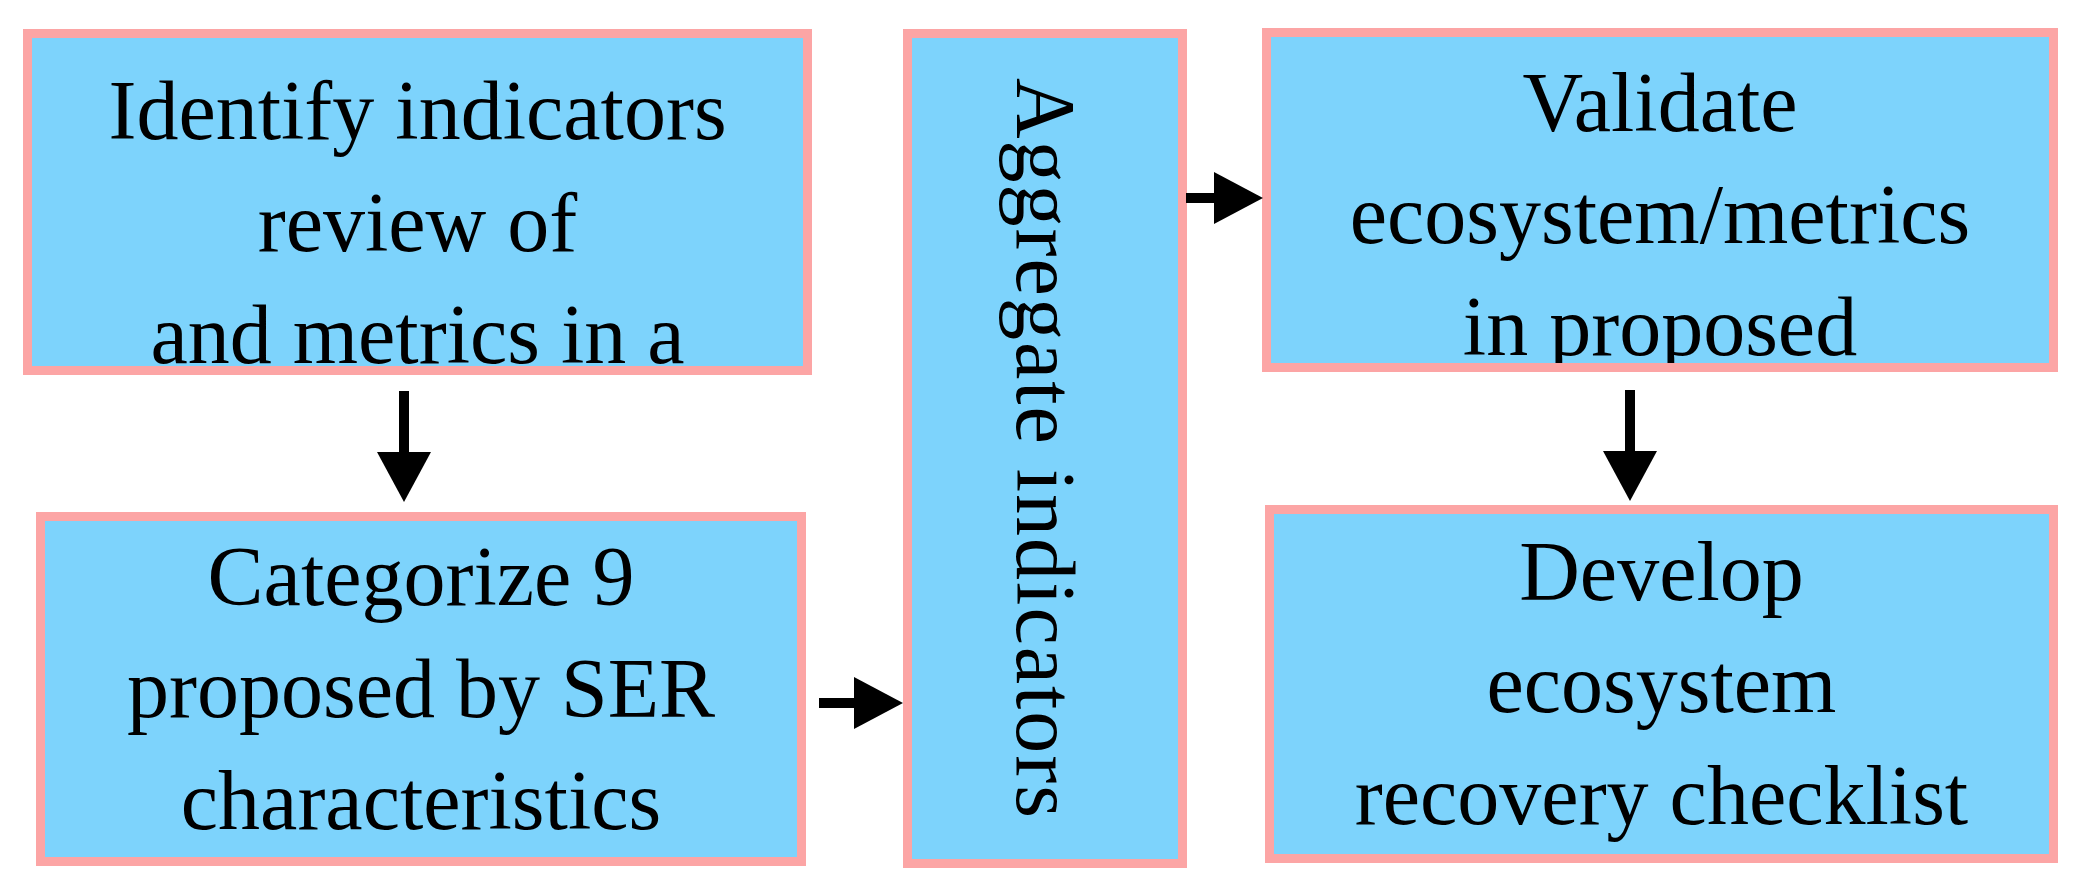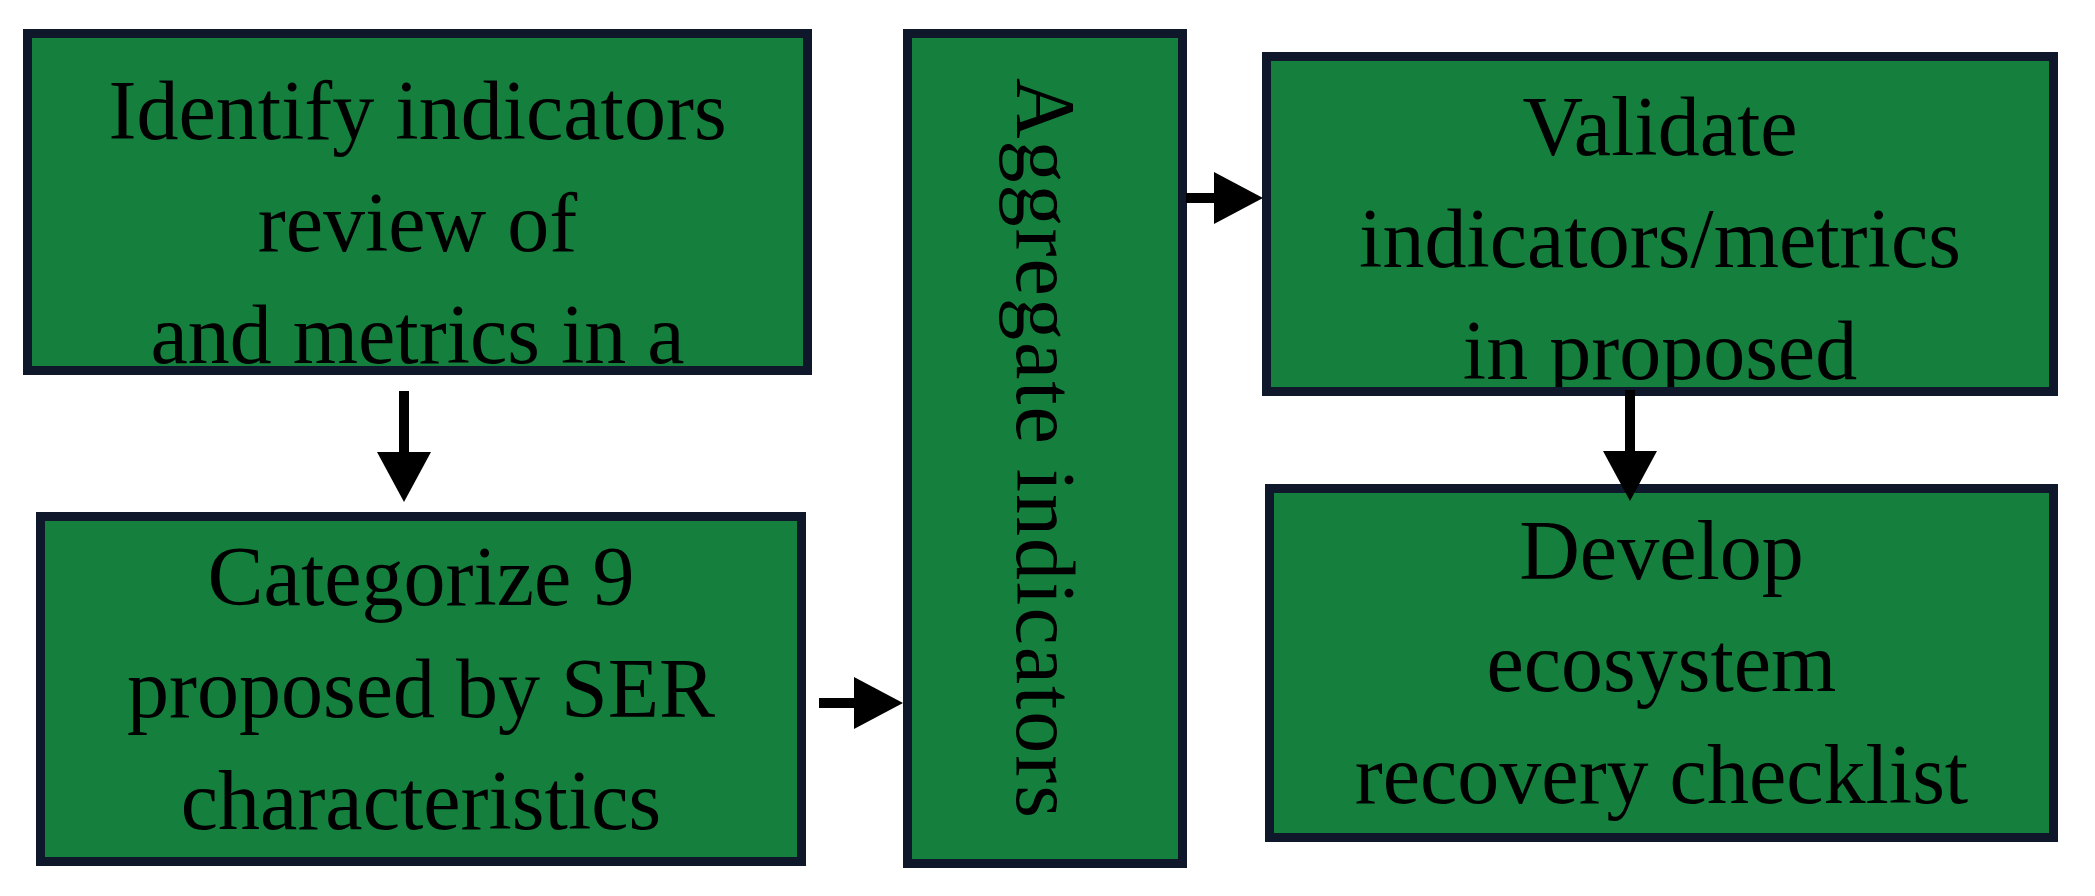--- a/index.html
+++ b/index.html
@@ -12,36 +12,36 @@
     width: 2095px;
     height: 896px;
     background: #ffffff;
     font-family: "Liberation Serif", "DejaVu Serif", serif;
     color: #000000;
     overflow: hidden;
   }
   .flow-box {
     position: absolute;
     box-sizing: border-box;
-    border: 9px solid #0f172a;
-    background: #15803d;
+    border: 9px solid #fca5a5;
+    background: #7dd3fc;
     overflow: hidden;
     text-align: center;
   }
   .flow-box .line {
     font-size: 84px;
     line-height: 112px;
     white-space: nowrap;
   }
   #box-identify   { left: 23px;   top: 29px;  width: 789px; height: 346px; padding-top: 17px; }
   #box-categorize { left: 36px;   top: 512px; width: 770px; height: 354px; padding-top: 0px; }
   #box-aggregate  { left: 903px;  top: 29px;  width: 284px; height: 839px;
                     display: flex; align-items: center; justify-content: center; }
-  #box-validate   { left: 1262px; top: 28px;  width: 796px; height: 344px; padding-top: 10px; margin-top: 24px; }
-  #box-develop    { left: 1265px; top: 484px; width: 793px; height: 358px; padding-top: 2px; }
+  #box-validate   { left: 1262px; top: 28px;  width: 796px; height: 344px; padding-top: 10px; }
+  #box-develop    { left: 1265px; top: 505px; width: 793px; height: 358px; padding-top: 2px; }
 
   .rotated-label {
     font-size: 84px;
     line-height: 84px;
     letter-spacing: 2px;
     white-space: nowrap;
     transform: rotate(90deg);
   }
 
   
@@ -89,21 +89,21 @@
     <div class="line">proposed by SER</div>
     <div class="line">characteristics</div>
   </div>
 
   <div class="flow-box" id="box-aggregate">
     <div class="rotated-label">Aggregate indicators</div>
   </div>
 
   <div class="flow-box" id="box-validate">
     <div class="line">Validate</div>
-    <div class="line">indicators/metrics</div>
+    <div class="line">ecosystem/metrics</div>
     <div class="line">in proposed</div>
   </div>
 
   <div class="flow-box" id="box-develop">
     <div class="line">Develop</div>
     <div class="line">ecosystem</div>
     <div class="line">recovery checklist</div>
   </div>
 
   <div>

